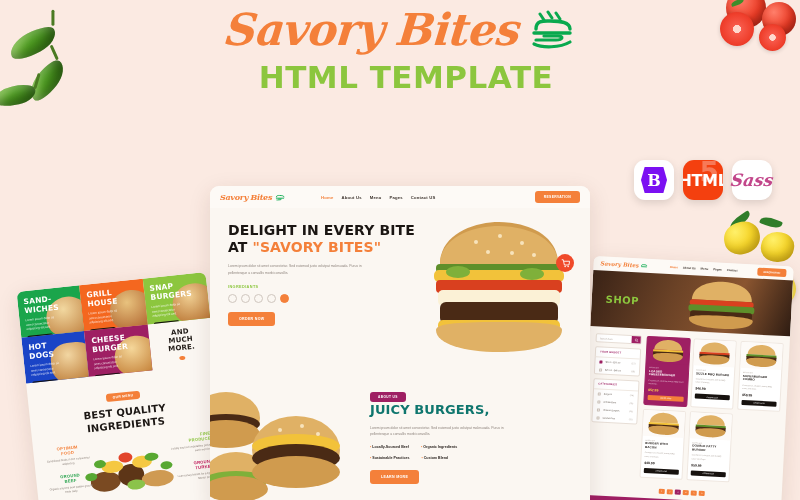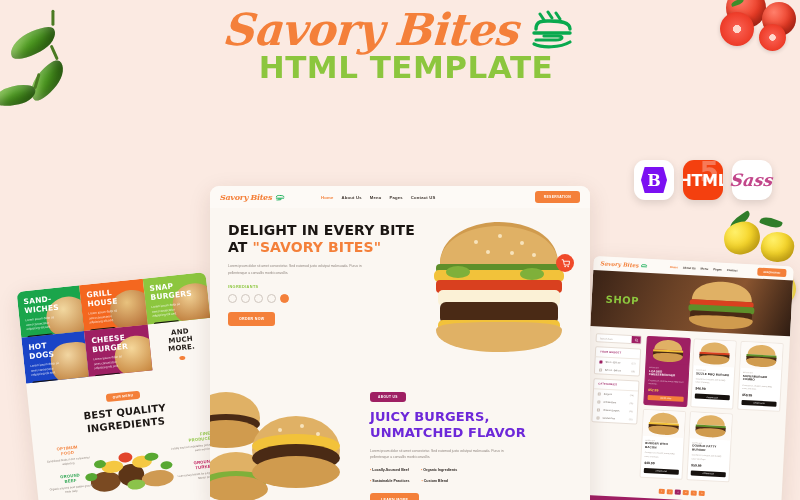--- a/index.html
+++ b/index.html
@@ -78,20 +78,21 @@
   .brand-mark { width: 44px; height: 40px; }
 
   .tagline1 {
     margin-top: 16px;
     font-family:"DejaVu Sans", sans-serif;
     font-weight: 700; font-size: 31px; letter-spacing: .5px;
     color:#9e1f63; line-height:1;
   }
   .tagline1 .amp { color:#8cc63e; }
   .tagline2 {
+    margin-top: 10px;
     font-family:"DejaVu Sans", sans-serif;
     font-weight: 700; font-size: 31px; letter-spacing: .5px;
     color:#8cc63e; line-height:1;padding-left:12px;
   }
 
   
   .badges { position:absolute; right: 28px; top: 160px; display:flex; gap:9px; z-index:6; }
   .badge {
     width: 40px; height: 40px; border-radius: 11px; background:#fff;
     box-shadow: 0 3px 9px rgba(0,0,0,.13);
@@ -223,21 +224,21 @@
 
   .sec2 { position:relative; height: 138px; background:#fbf7f2; padding: 16px 0 0 0; display:flex; }
   .sec2 .left-img { width: 160px; position:relative; }
   .sec2 .right-txt { flex:1; padding-right: 14px; }
   .tag-pill {
     display:inline-block; background:#9e1f63; color:#fff; border-radius:3px;
     font-size:3.2px; padding:3px 8px; letter-spacing:.4px; font-weight:700;
   }
   .sec2 h2 {
     font-family:"DejaVu Sans", sans-serif; font-weight:700; font-size:13px;
-    color:#6d28d9; line-height:1.22; margin-top:7px; letter-spacing:.1px;
+    color:#0f766e; line-height:1.22; letter-spacing:.1px;
   }
   .sec2 p { font-size:3.4px; color:#8f857e; line-height:1.9; margin-top:7px; width: 150px; }
   .bul { display:flex; gap:12px; margin-top:7px; }
   .bul span { font-size:3.6px; color:#2b2420; font-weight:600; }
   .bul span:before { content:"• "; color:#f4803a; }
   .sec2 .s-btn {
     margin-top:10px; display:inline-block; background:#f4803a; color:#fff;
     border-radius:3px; font-size:3.6px; padding:5px 11px; font-weight:700; letter-spacing:.3px;
   }
 
@@ -506,21 +507,20 @@
         <ellipse cx="86" cy="88" rx="44" ry="16" fill="#d09b4e"></ellipse>
         <circle cx="70" cy="46" r="2" fill="#f7e3bb"></circle>
           <circle cx="92" cy="42" r="2" fill="#f7e3bb"></circle>
         <circle cx="108" cy="50" r="2" fill="#f7e3bb"></circle>
       </svg>
     </div>
     <div class="right-txt">
       <span class="tag-pill">ABOUT US</span>
       <h2>
         <span>JUICY BURGERS,</span><br>
-        <span>UNMATCHED FLAVOR</span>
       </h2>
       <p>Lorem ipsum dolor sit amet consectetur. Sed euismod justo volutpat malesuada. Purus in pellentesque a convallis morbi convallis.</p>
       <div class="bul">
         <span>Locally-Sourced Beef</span>
         <span>Organic Ingredients</span>
       </div>
       <div class="bul">
         <span>Sustainable Practices</span>
         <span>Custom Blend</span>
       </div>

